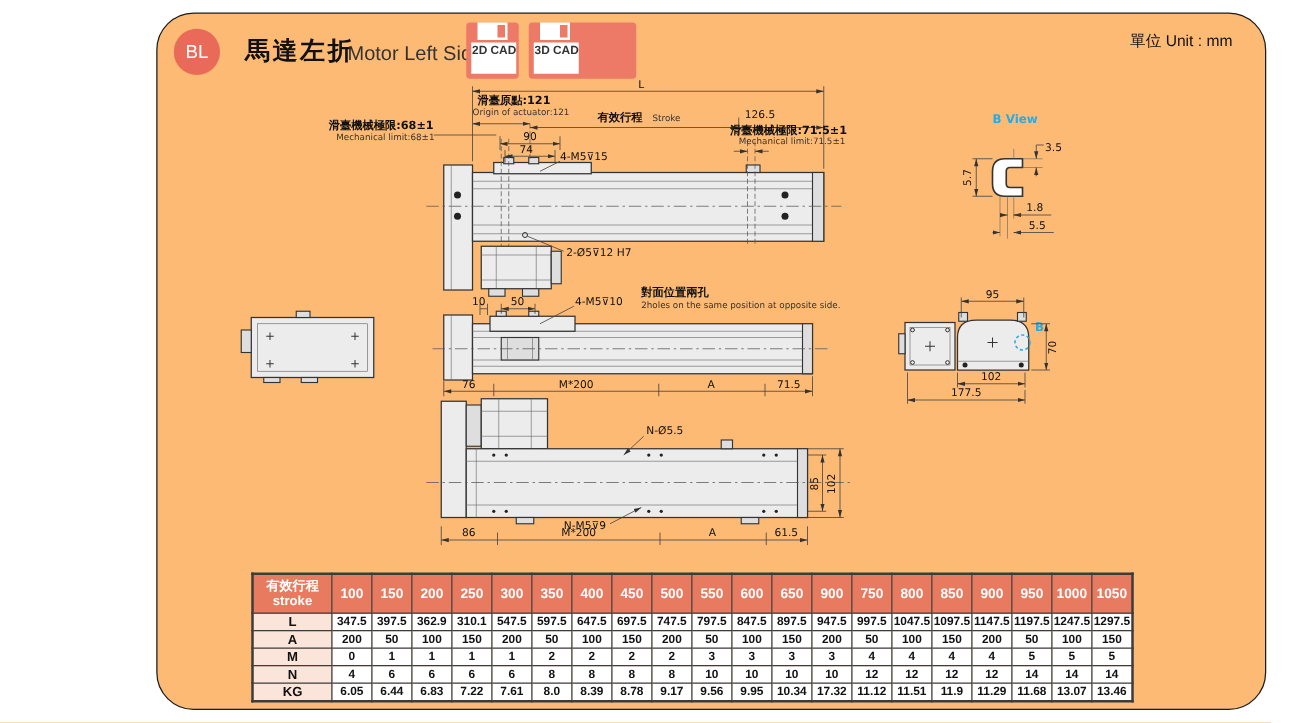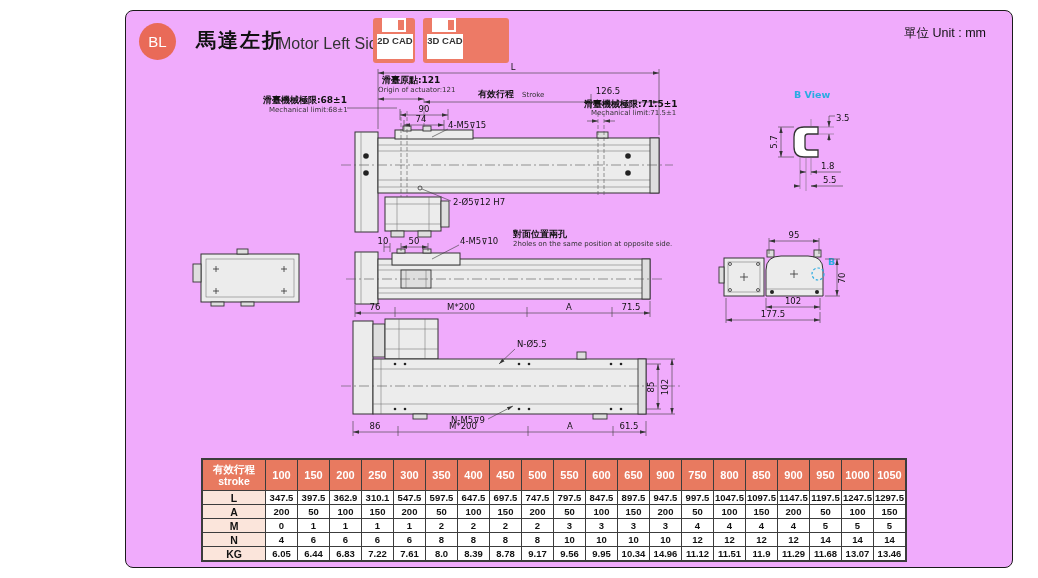--- a/index.html
+++ b/index.html
@@ -2,35 +2,35 @@
 <html><head>
 <meta charset="utf-8">
 <style>
   html,body { margin:0; padding:0; }
   body {
     width:1038px; height:578px; position:relative; background:#ffffff;
     font-family:"Liberation Sans", sans-serif; overflow:hidden;
   }
   .card {
     position:absolute; left:125px; top:10px; width:886px; height:556px;
-    background:#f0abfc; border:1.6px solid #1b1b1b; border-radius:8px;
+    background:#fdba74; border:1.6px solid #1b1b1b; border-radius:30px;
   }
   
   .badge {
     position:absolute; left:13px; top:12px; width:37px; height:37px; border-radius:50%;
     background:#e96a58; color:#fff; font-size:15px; display:flex; align-items:center; justify-content:center;
   }
   .title-zh { position:absolute; left:70px; top:16px; font-size:20px; font-weight:bold; color:#111; letter-spacing:2px; }
   .title-en { position:absolute; left:152px; top:24px; font-size:16px; color:#333; }
   .floppy { position:absolute; top:7px; width:42px; height:45px; background:#ed7a66; border-radius:3px; }
   .floppy .f-top { position:absolute; left:9px; top:0px; width:24px; height:14px; background:#fff; }
   .floppy .f-top::after { content:""; position:absolute; right:2px; top:2px; width:6px; height:10px; background:#ed7a66; }
   .floppy .f-label {
     position:absolute; left:4px; bottom:4px; width:36px; height:25px; background:#fff;
-    font-size:9.5px; font-weight:bold; color:#333; text-align:center; line-height:12px; padding-top:1px; box-sizing:border-box;
+    font-size:9.5px; font-weight:bold; color:#333; text-align:right; line-height:12px; padding-top:1px; box-sizing:border-box;
   }
   #floppy-2d { left:247px; } #floppy-3d { left:297px;padding-left:44px; }
   .banner {
     position:absolute; left:331px; top:24px; background:#f18570; color:#fff;
     font-size:11px; font-weight:bold; padding:4px 11px; border-radius:4px; letter-spacing:0.3px;
   }
   .unit { position:absolute; right:26px; top:14px; font-size:12.5px; color:#111; }
   
   svg.draw { position:absolute; left:5px; top:45px; }
   .ol  { fill:#ececec; stroke:#333; stroke-width:1; }
@@ -432,21 +432,21 @@
             <td>6.83</td>
             <td>7.22</td>
             <td>7.61</td>
             <td>8.0</td>
             <td>8.39</td>
             <td>8.78</td>
             <td>9.17</td>
             <td>9.56</td>
             <td>9.95</td>
             <td>10.34</td>
-            <td>14.96</td>
+            <td>17.32</td>
             <td>11.12</td>
             <td>11.51</td>
             <td>11.9</td>
             <td>11.29</td>
             <td>11.68</td>
             <td>13.07</td>
             <td>13.46</td>
           </tr>
         </tbody>
       </table>

